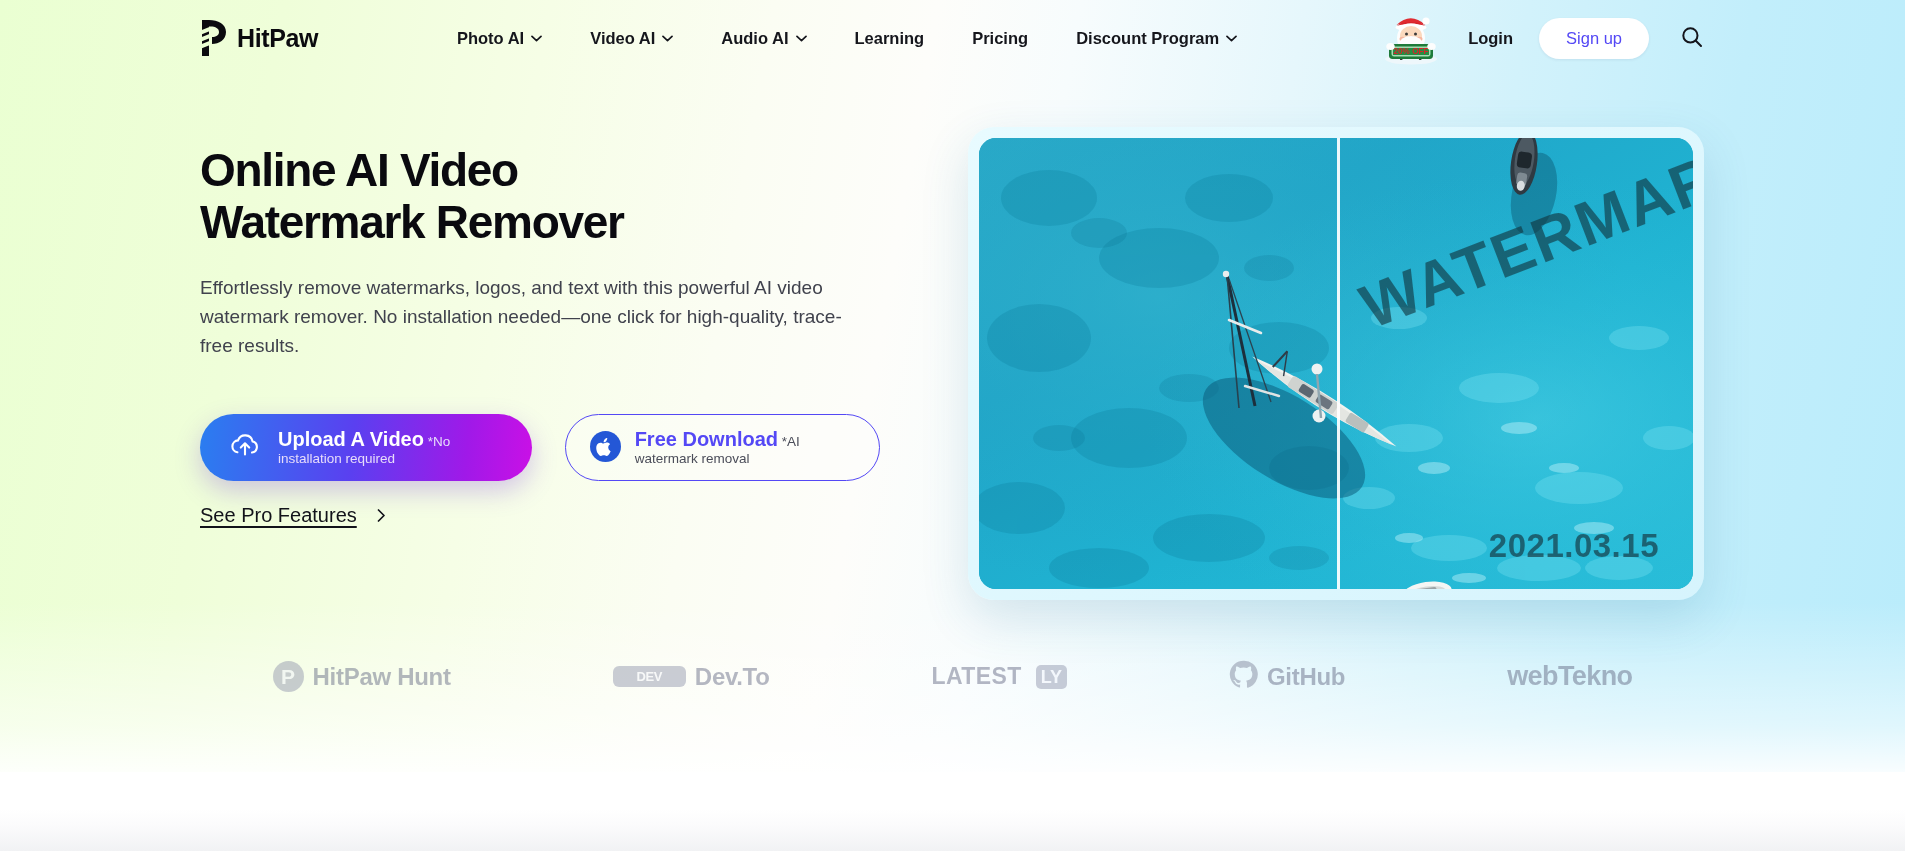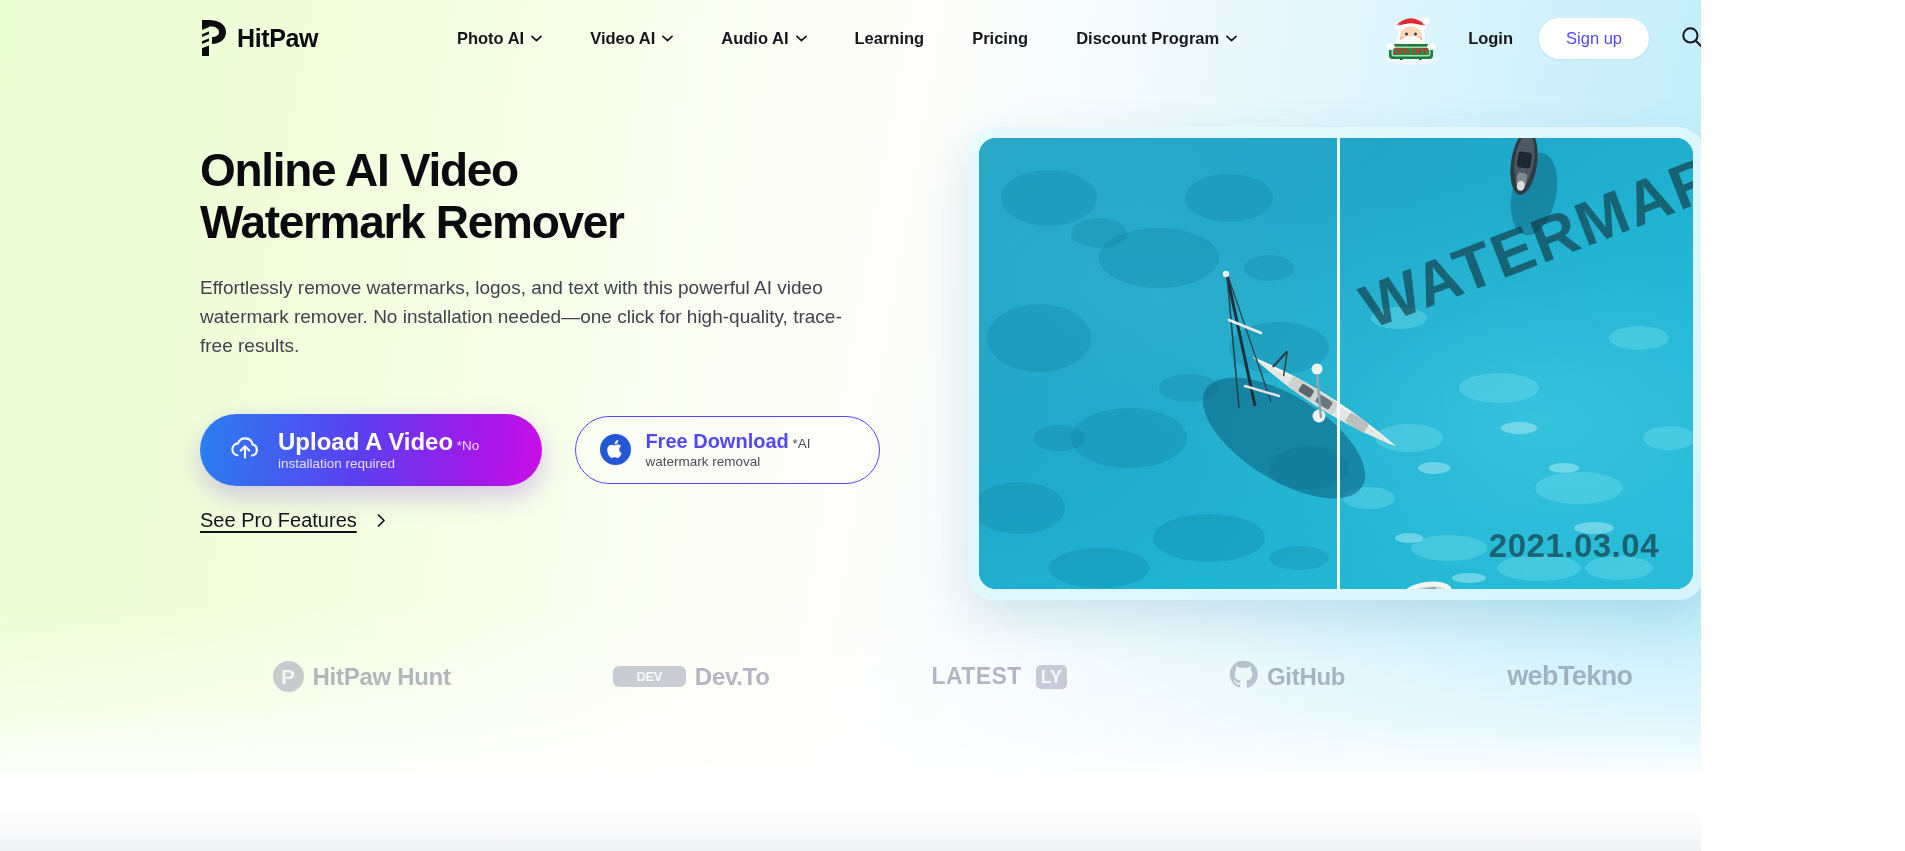--- a/index.html
+++ b/index.html
@@ -4,21 +4,21 @@
 <style>
   * { box-sizing: border-box; margin: 0; padding: 0; }
   html, body {
     width: 1905px; height: 851px;
     font-family: "Liberation Sans", sans-serif;
     background: #ffffff;
     overflow: hidden;
   }
   #page {
     position: relative;
-    width: 1701px; height: 851px;
+    width: 1905px; height: 851px;
     overflow: hidden;
     background: #fdba74;
   }
   
   .hero-band {
     position: absolute; left: 0; top: 0;
     width: 1905px; height: 772px;
     background:
       linear-gradient(180deg, rgba(255,255,255,0) 78%, rgba(255,255,255,0.55) 94%, rgba(255,255,255,0.9) 100%),
       linear-gradient(100deg,
@@ -105,21 +105,21 @@
   .cta-row { margin-top: 53px; display: flex; align-items: center; gap: 33px; }
   .btn-upload {
     display: flex; align-items: center; gap: 16px;
     background: linear-gradient(95deg, #2a7ef0 0%, #5a40f0 46%, #a019e8 80%, #ca10e6 100%);
     border: none; border-radius: 999px;
     padding: 14px 34px 15px 28px; cursor: pointer;
     font-family: inherit;
     box-shadow: 0 10px 26px rgba(110,40,220,.26);
   }
   .btn-upload .txt { text-align: left; }
-  .btn-upload .t1 { font-size: 24px; font-weight: 700; color: #fff; line-height: 1.18; }
+  .btn-upload .t1 { font-size: 20px; font-weight: 700; color: #fff; line-height: 1.18; }
   .btn-upload .t2 { font-size: 13.5px; color: #e7dcfb; margin-top: 2px; }
   .btn-free {
     display: flex; align-items: center; gap: 14px;
     background: rgba(255,255,255,.28);
     border: 1.6px solid #5448f5; border-radius: 999px;
     padding: 13px 31px 14px 24px; cursor: pointer;
     font-family: inherit;
   }
   .btn-free .txt { text-align: left; }
   .btn-free .t1 { font-size: 20px; font-weight: 700; color: #5448f5; line-height: 1.18; }
@@ -454,21 +454,21 @@
         <g transform="rotate(8 545 25)">
           <ellipse cx="545" cy="25" rx="13" ry="32" fill="#2f3a42"></ellipse>
           <ellipse cx="545" cy="22" rx="9.5" ry="26" fill="#4d5962"></ellipse>
           <rect x="538" y="14" width="14" height="16" rx="4" fill="#1e272d"></rect>
           <rect x="540" y="35" width="10" height="13" rx="3" fill="#7e8a92"></rect>
           <ellipse cx="545" cy="48" rx="4" ry="5" fill="#d8dde0"></ellipse>
         </g>
       </svg>
 
       <div class="wm-text">WATERMARK</div>
-      <div class="wm-date">2021.03.04</div>
+      <div class="wm-date">2021.03.15</div>
       <div class="divider-line"></div>
     </div>
   </div>
 
   <div class="logos">
 
     <div class="logo-item">
       <span class="ph-circle">P</span>
       <span class="logo-label">HitPaw Hunt</span>
     </div>

